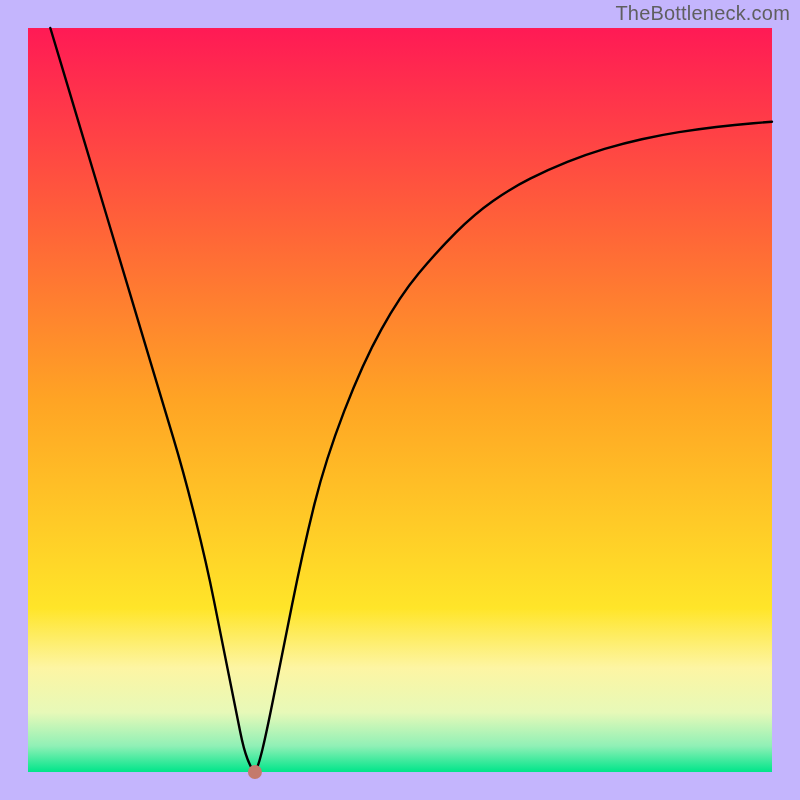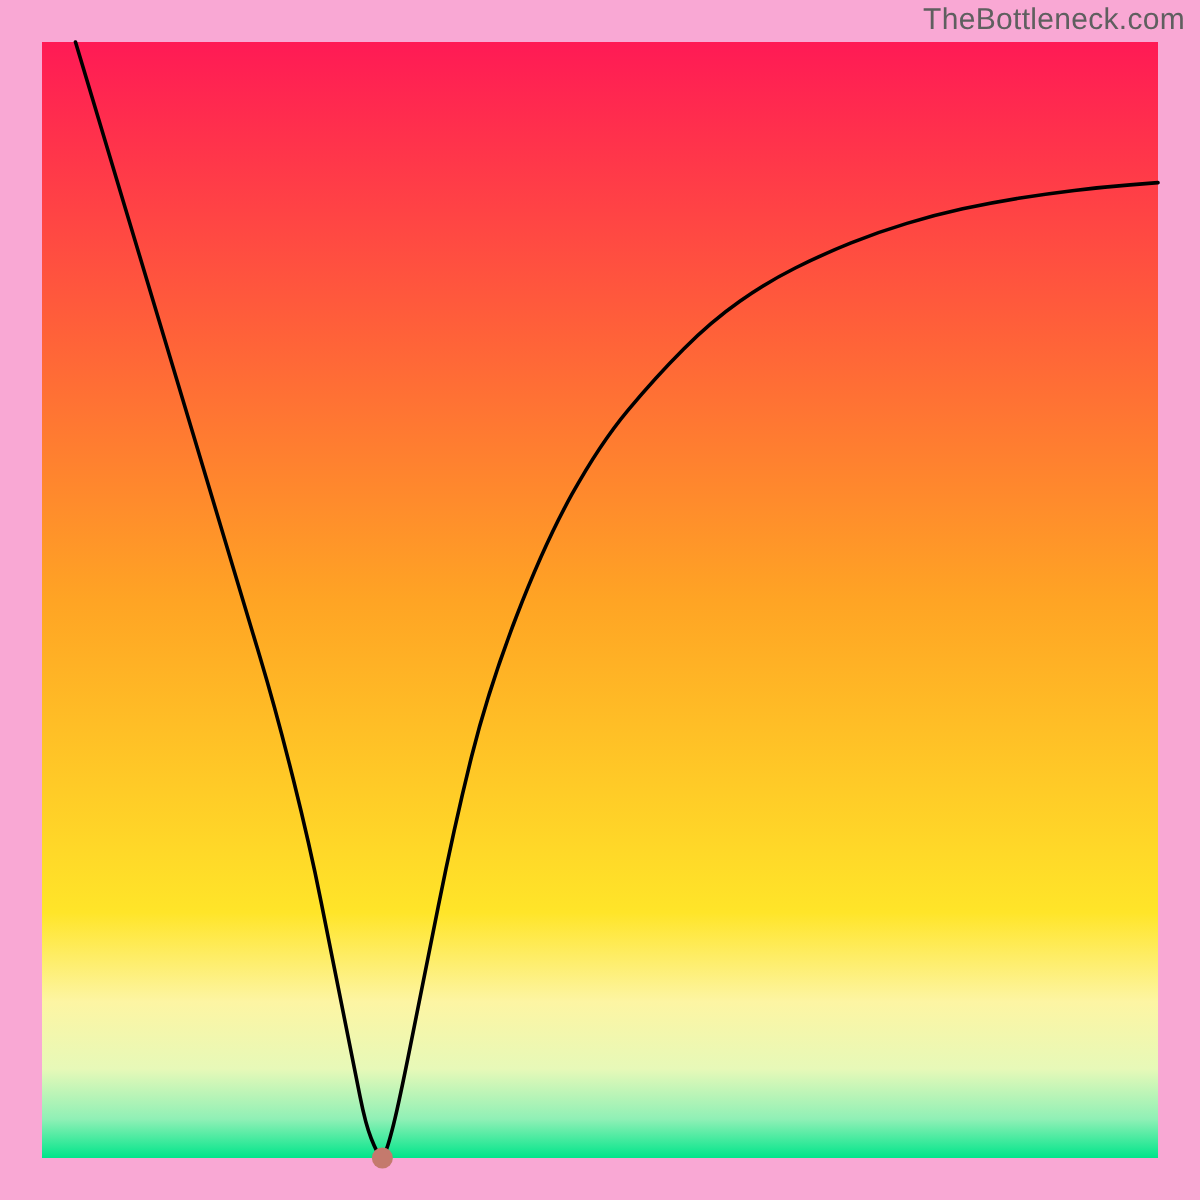--- a/index.html
+++ b/index.html
@@ -6,21 +6,21 @@
     margin: 0;
     padding: 0;
     width: 800px;
     height: 800px;
     overflow: hidden;
   }
   .stage {
     position: relative;
     width: 800px;
     height: 800px;
-    background: #f9a8d4;
+    background: #c4b5fd;
   }
   .watermark {
     position: absolute;
     top: 2px;
     right: 10px;
     font-family: Arial, Helvetica, sans-serif;
     font-size: 20px;
     color: #5f5f5f;
     letter-spacing: 0.2px;
     font-weight: 500;

